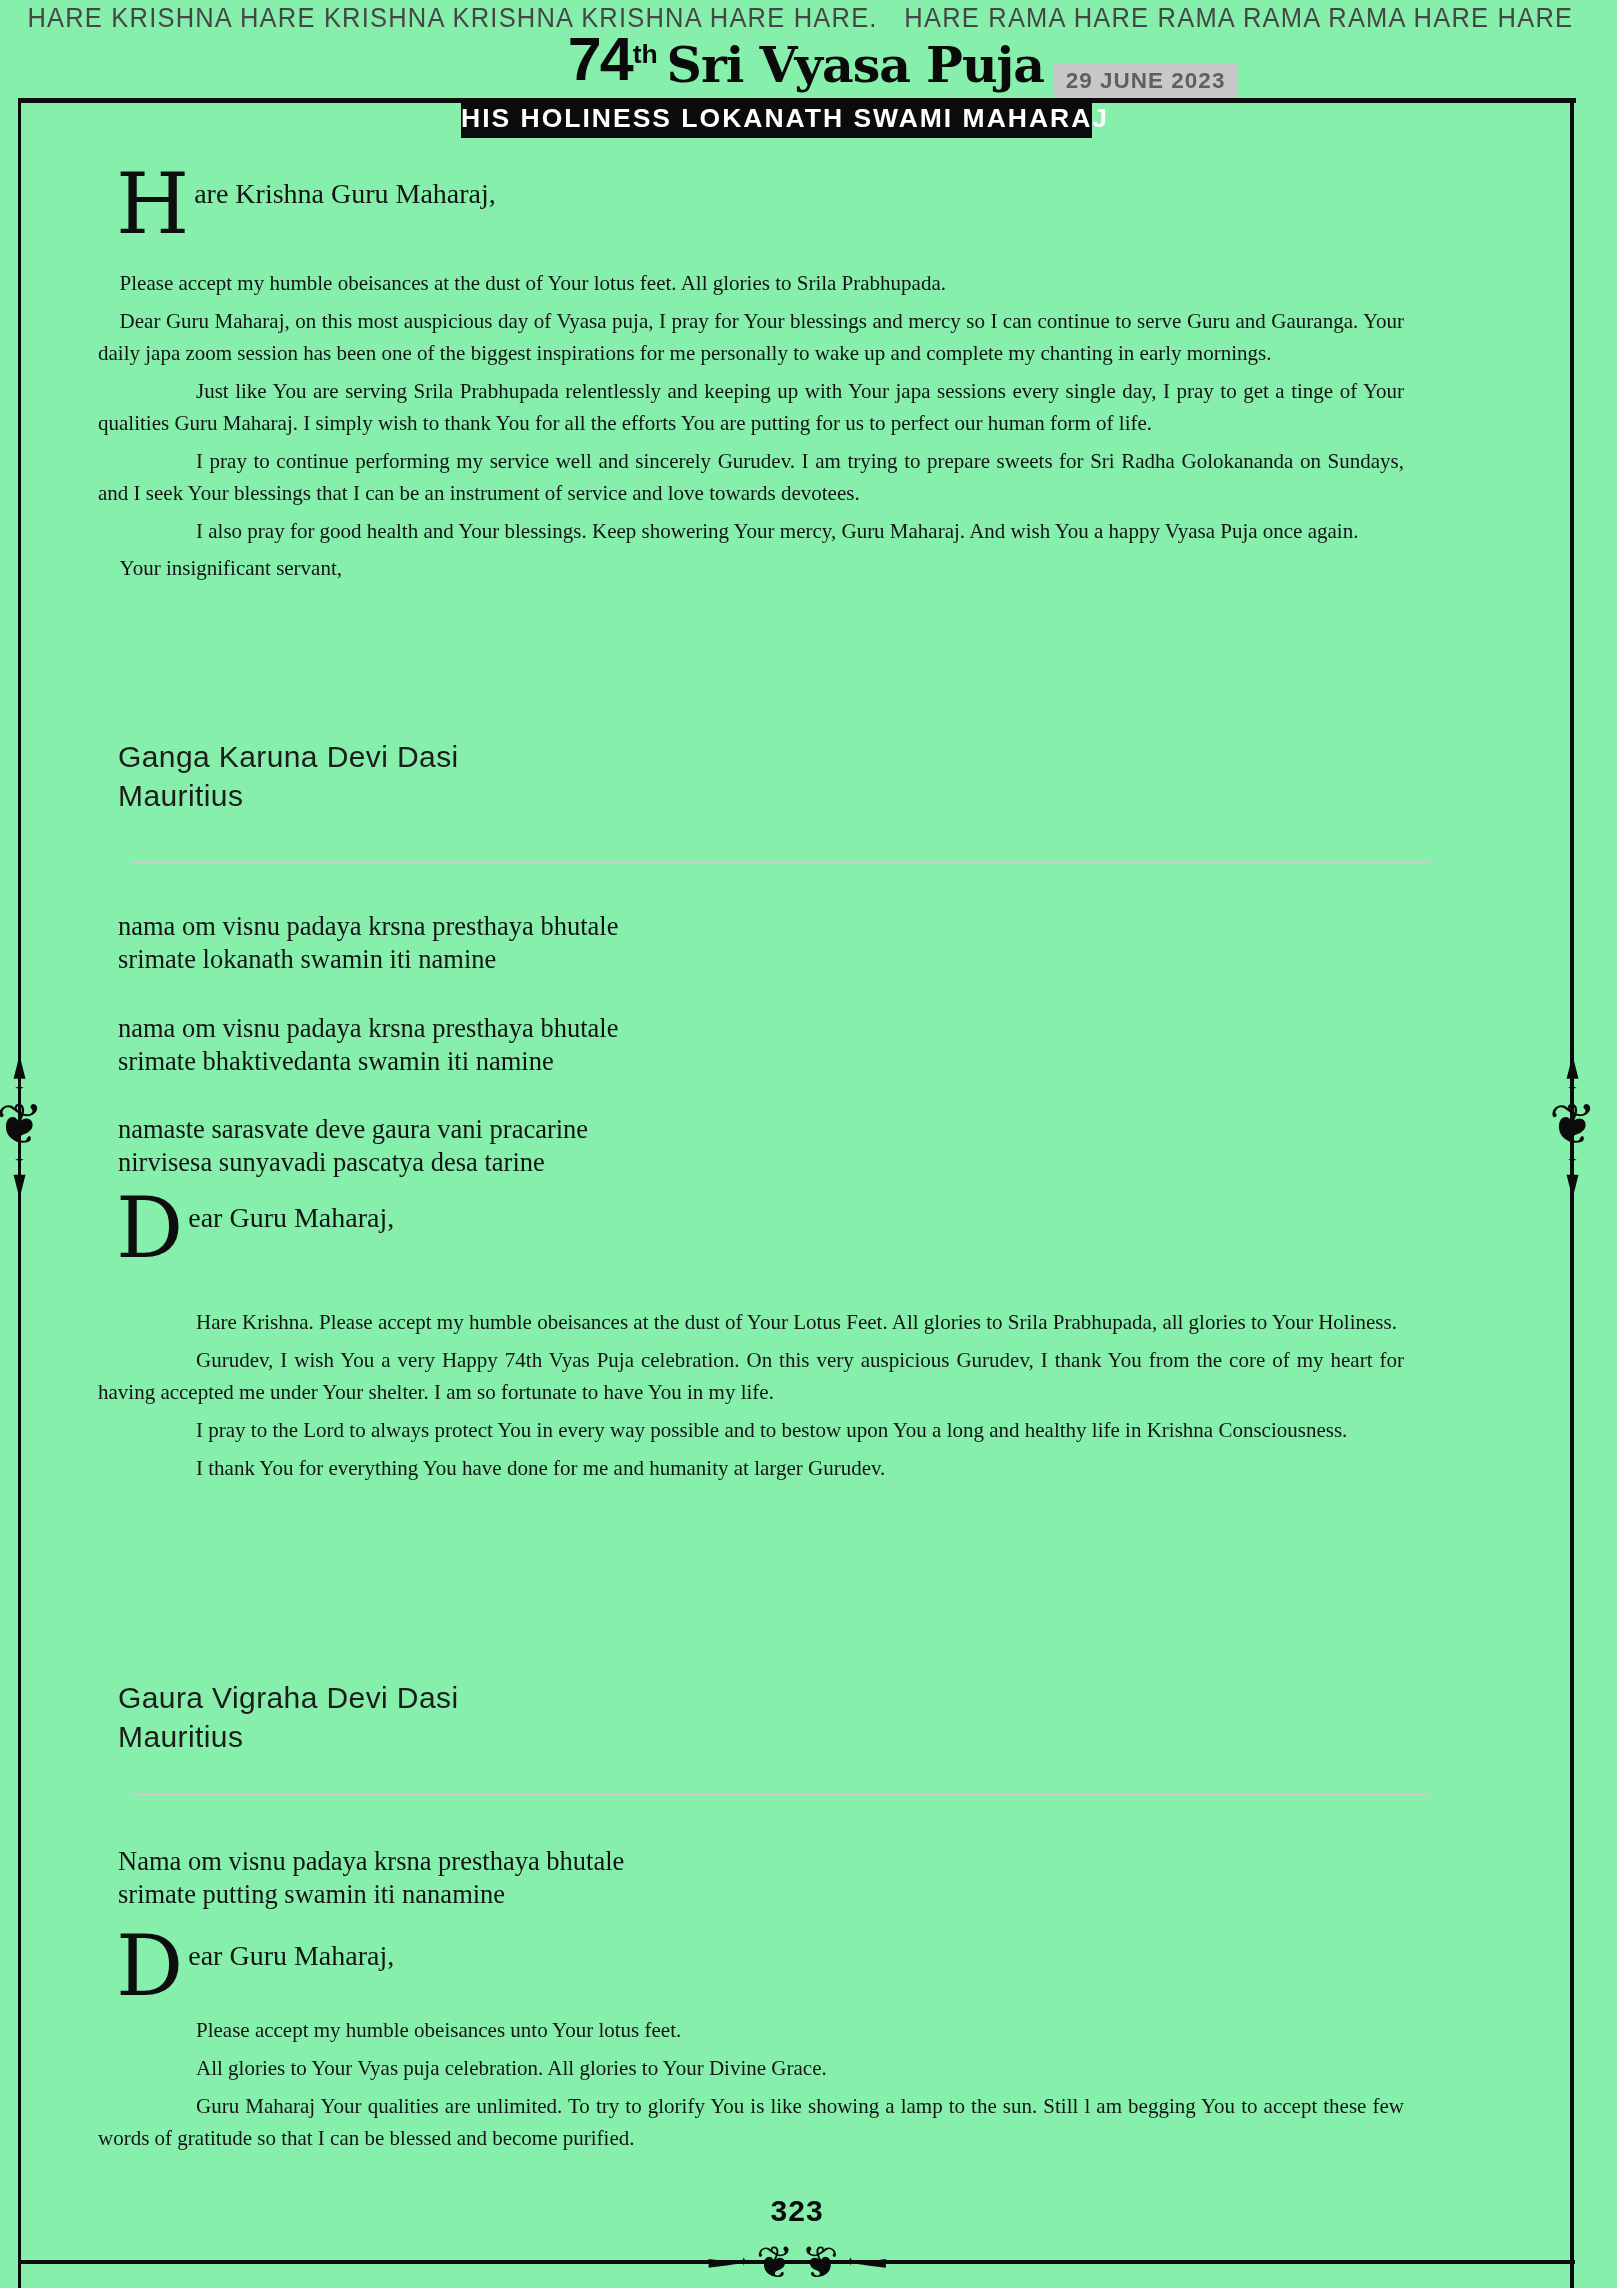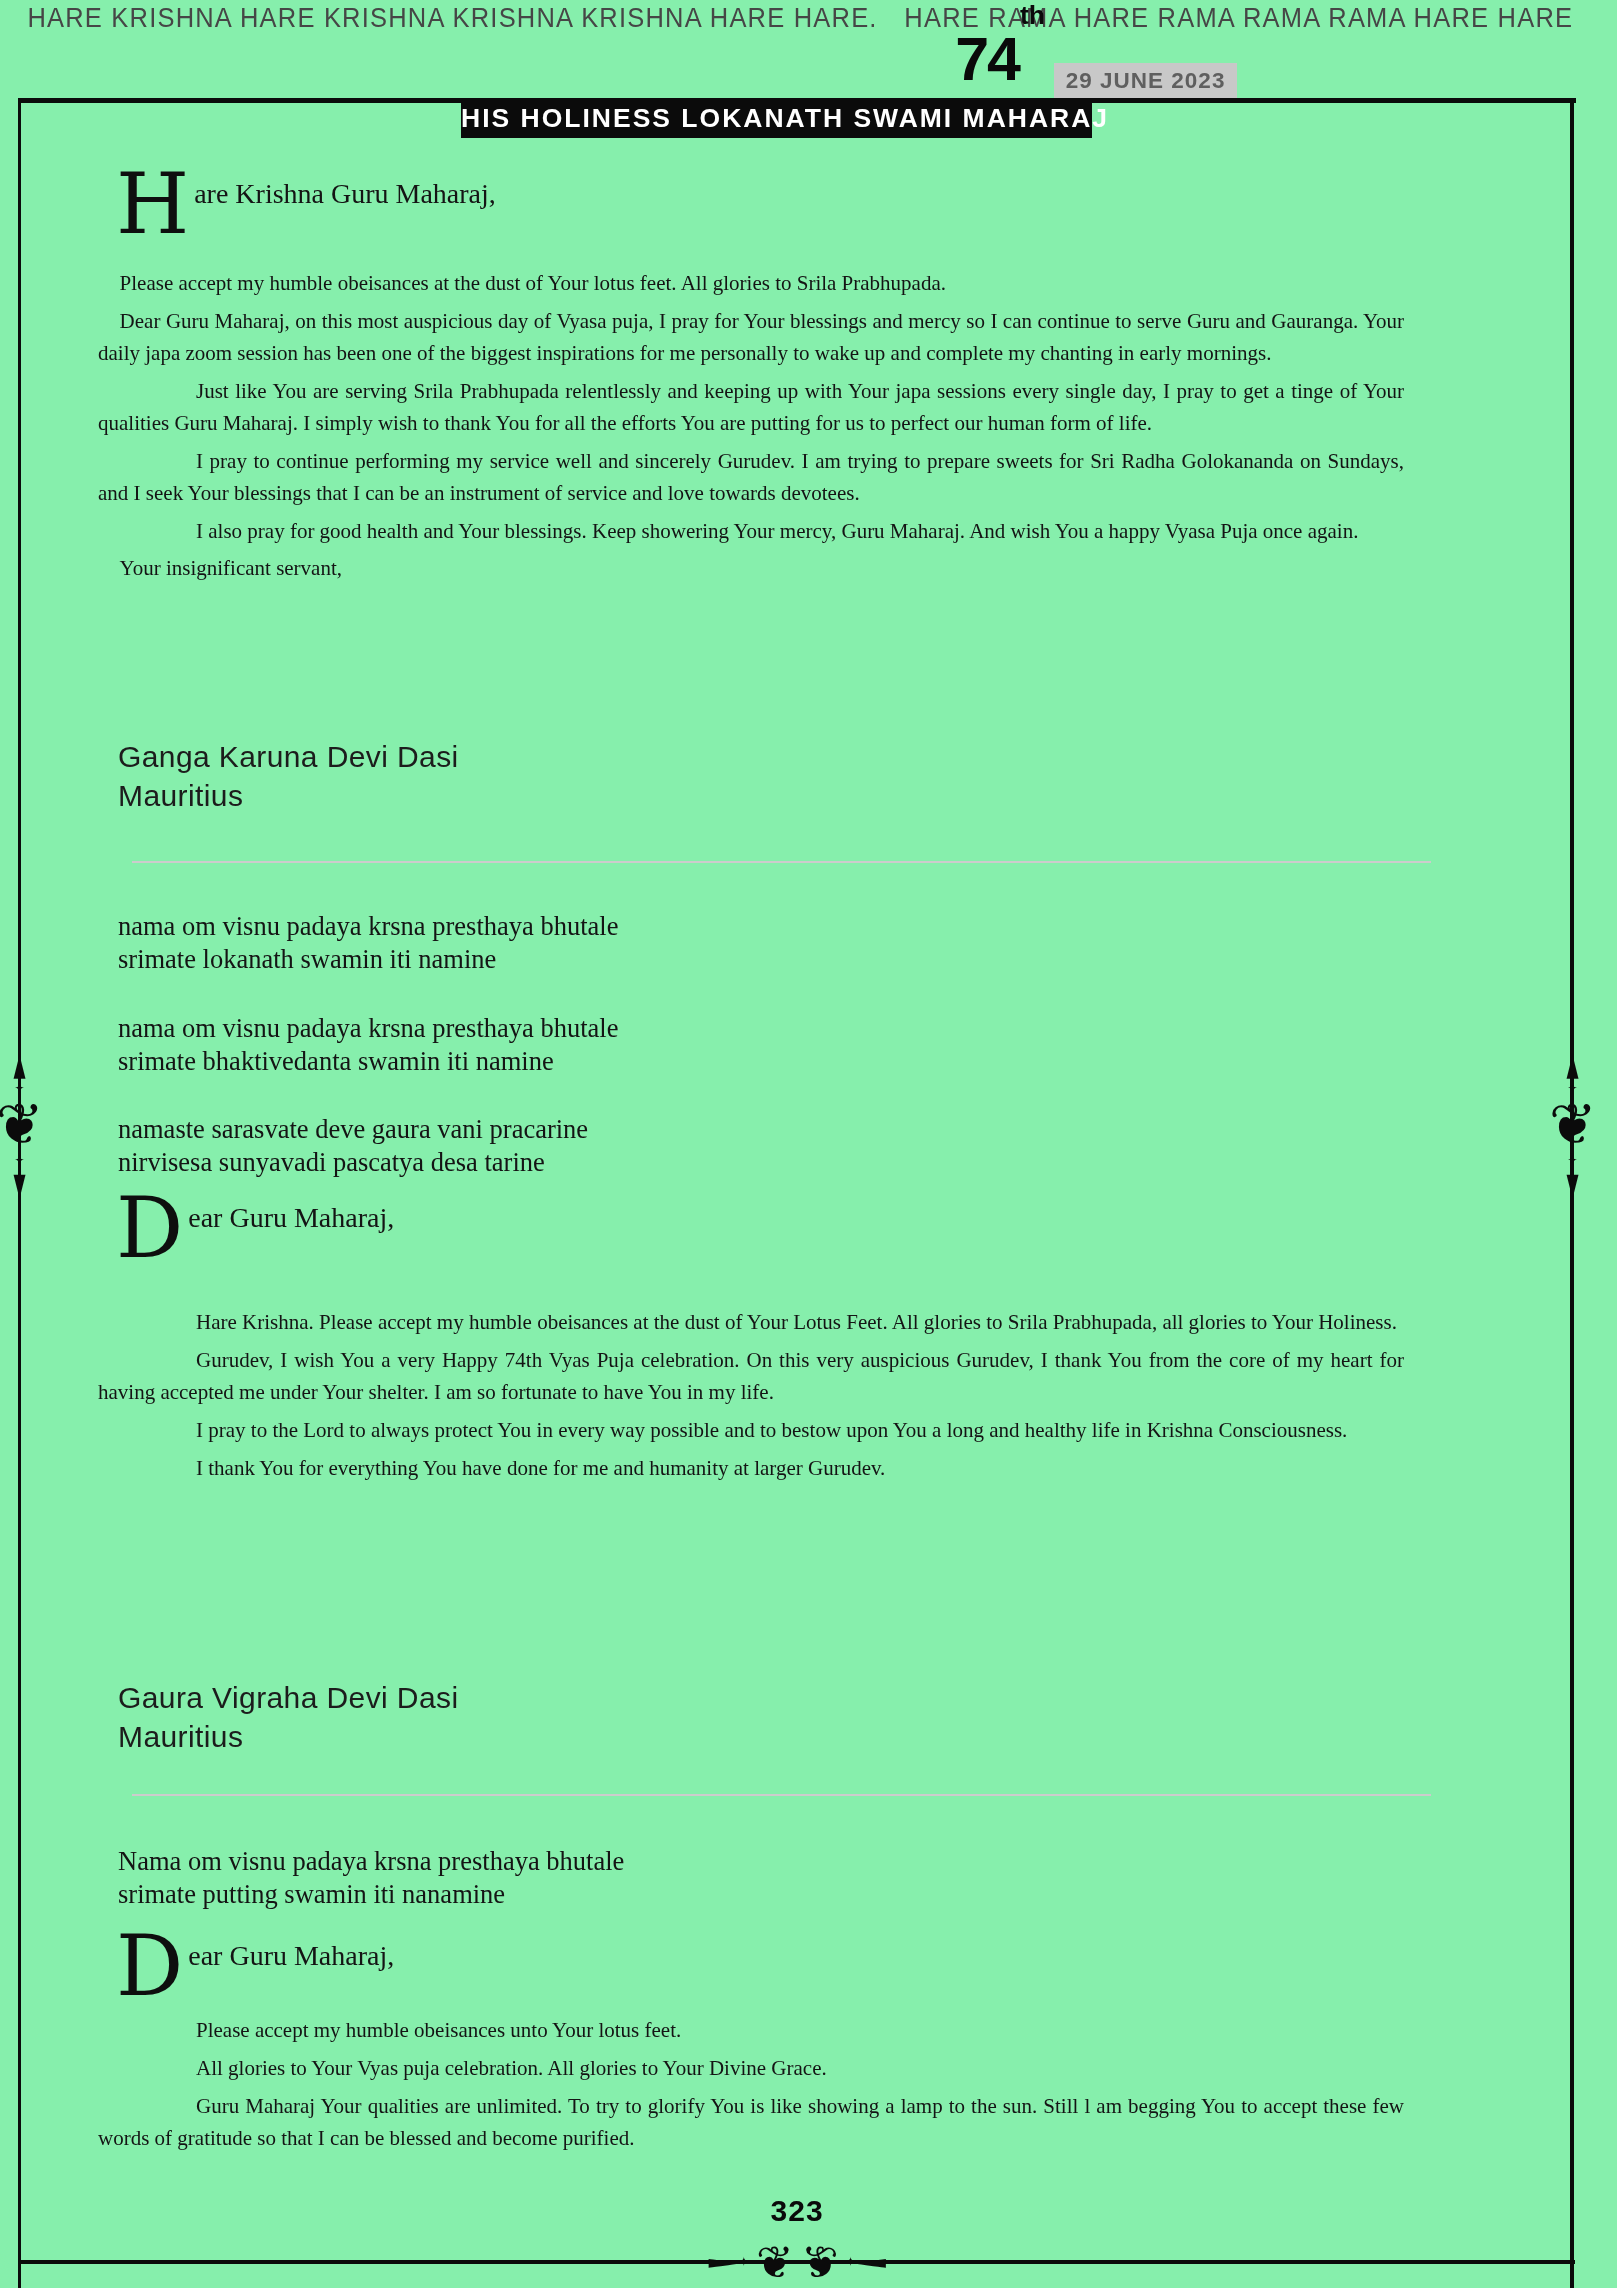--- a/index.html
+++ b/index.html
@@ -18,21 +18,21 @@
     font-family:"Liberation Sans", sans-serif;
     font-size:25.5px;letter-spacing:1.2px;
     color:var(--c-chant,#464646);
     white-space:pre;
     transform:scaleY(1.08);transform-origin:top left;
   }
 
   
   .title{
     position:absolute;top:23.5px;right:573px;
-    display:flex;align-items:flex-start;white-space:nowrap;
+    display:flex;align-items:flex-end;white-space:nowrap;
   }
   .title .t74{
     font-family:"Liberation Sans", sans-serif;
     font-weight:700;font-size:61px;letter-spacing:-2px;
     color:#0a0a0a;
   }
   .title .tth{
     font-family:"Liberation Sans", sans-serif;
     font-weight:700;font-size:26.5px;
     position:relative;top:-23.5px;left:1px;color:#0a0a0a;
@@ -129,20 +129,21 @@
 </head>
 <body>
 
 <div class="page">
 
   <div class="chant">HARE KRISHNA HARE KRISHNA KRISHNA KRISHNA HARE HARE. HARE RAMA HARE RAMA RAMA RAMA HARE HARE</div>
 
   <div class="title">
     <span class="t74">74</span>
     <span class="tth">th</span>
+    <span class="tname">Sri Vyasa Puja</span>
   </div>
   <div class="date-badge">29 JUNE 2023</div>
 
   <div class="frame-top"></div>
   <div class="frame-left"></div>
   <div class="frame-right"></div>
   <div class="holiness-bar">HIS HOLINESS LOKANATH SWAMI MAHARAJ</div>
 
   <div class="greeting" style="top:174px;">
     <span class="dropcap">H</span>

